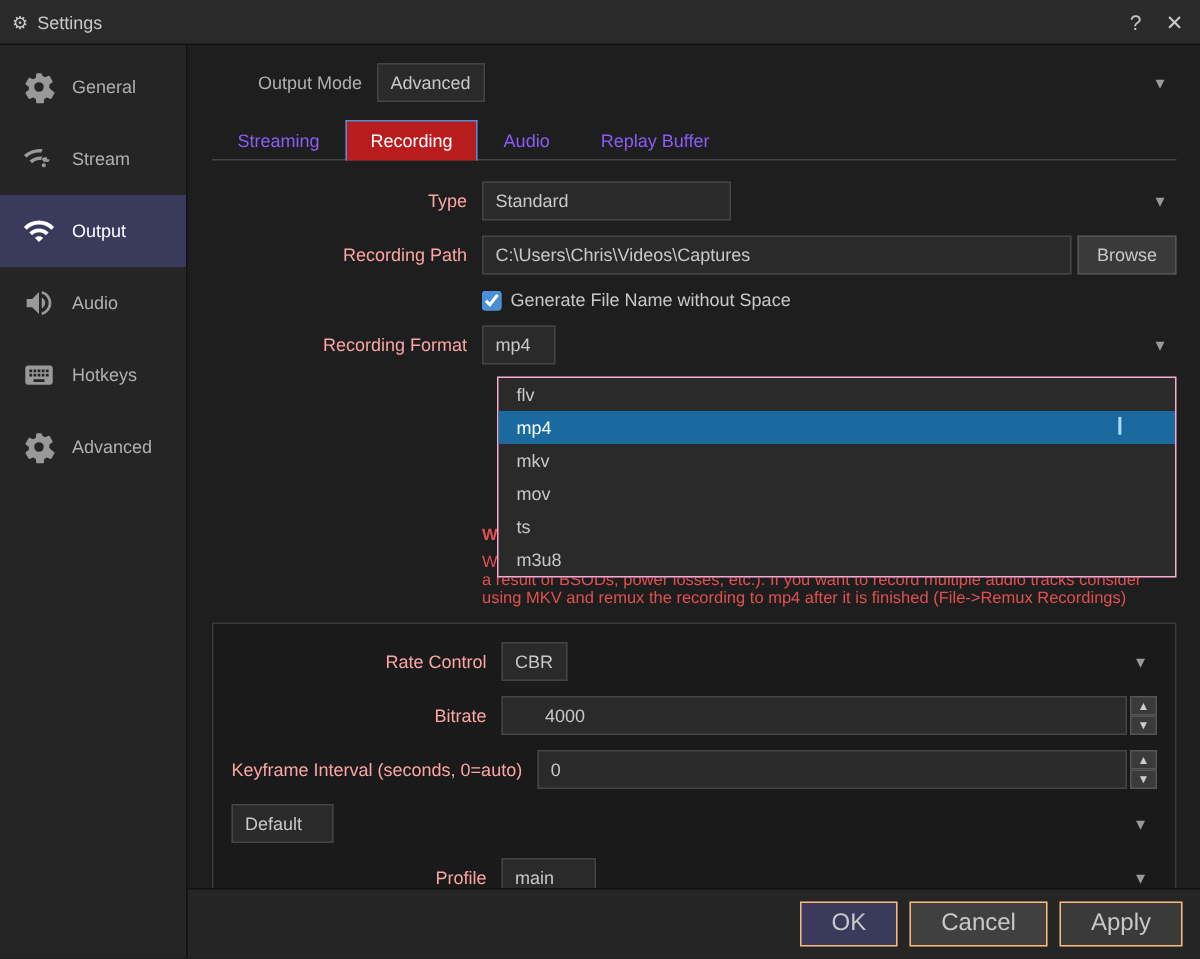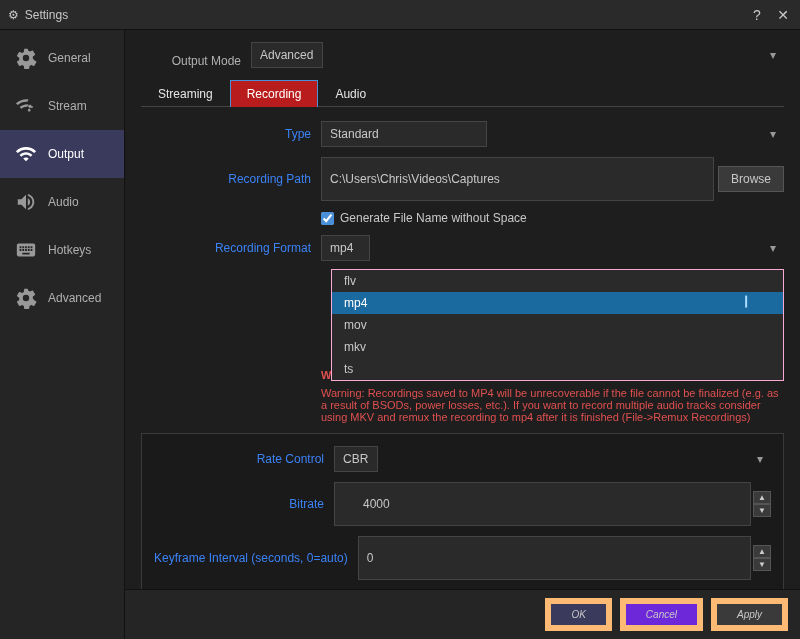--- a/index.html
+++ b/index.html
@@ -88,21 +88,21 @@
       flex: 1;
       background: #1e1e1e;
       padding: 12px 16px;
       overflow-y: auto;
       position: relative;
     }
 
     
     .output-mode-row {
       display: flex;
-      align-items: flex-end;
+      align-items: center;
       margin-bottom: 12px;
     }
     .output-mode-label {
       min-width: 100px;
       text-align: right;
       margin-right: 10px;
       color: #b0b0b0;
     }
     .select-wide {
       flex: 1;
@@ -132,21 +132,21 @@
 
     
     .tabs {
       display: flex;
       margin-bottom: 14px;
       border-bottom: 1px solid #444;
     }
     .tab {
       padding: 6px 16px;
       cursor: pointer;
-      color: #e5e5e5;
+      color: #8b5cf6;
       border: 1px solid transparent;
       border-bottom: none;
       margin-bottom: -1px;
       font-size: 12px;
     }
     .tab.active {
       background: #b91c1c;
       color: #ffffff;
       border-color: #4a90d9;
     }
@@ -154,33 +154,33 @@
     
     .form-row {
       display: flex;
       align-items: center;
       margin-bottom: 10px;
     }
     .form-label {
       min-width: 170px;
       text-align: right;
       margin-right: 10px;
-      color: #3b82f6;
+      color: #fca5a5;
       font-size: 12px;
     }
     .form-control {
       flex: 1;
     }
     .text-input {
       width: 100%;
       background: #2a2a2a;
       border: 1px solid #444;
       color: #c8c8c8;
       padding: 4px 8px;
-      height: 44px;
+      height: 26px;
       font-size: 12px;
     }
     .browse-btn {
       background: #3a3a3a;
       border: 1px solid #555;
       color: #c8c8c8;
       padding: 4px 12px;
       height: 26px;
       cursor: pointer;
       font-size: 12px;
@@ -241,31 +241,30 @@
       left: 0;
       background: #252525;
       border-top: 1px solid #111;
       display: flex;
       justify-content: flex-end;
       padding: 8px 12px;
       gap: 8px;
     }
     .bottom-btn {
       padding: 5px 20px;
-      font-size: 10px;
-      cursor: pointer;
-      border: 6px solid #fdba74;
-      color: #c8c8c8;
-      font-style: italic;
+      font-size: 16px;
+      cursor: pointer;
+      border: 1px solid #fdba74;
+      color: #c8c8c8;
     }
     .btn-ok {
       background: #3a3a5c;
     }
     .btn-cancel {
-      background: #6d28d9;
+      background: #404040;
     }
     .btn-apply {
       background: #3a3a3a;
     }
 
     
     ::-webkit-scrollbar { width: 8px; }
     ::-webkit-scrollbar-track { background: #1a1a1a; }
     ::-webkit-scrollbar-thumb { background: #444; }
   </style>
@@ -350,20 +349,23 @@
 
     <div class="tabs">
       <div class="tab">
         <span>Streaming</span>
       </div>
       <div class="tab active">
         <span>Recording</span>
       </div>
       <div class="tab">
         <span>Audio</span>
+      </div>
+      <div class="tab">
+        <span>Replay Buffer</span>
       </div>
     </div>
 
     <div class="form-row">
       <span class="form-label">Type</span>
       <div class="form-control select-wrapper">
         <select class="select-wide">
           <option>Standard</option>
           <option>Custom FFmpeg Recording</option>
         </select>
@@ -397,23 +399,24 @@
       </div>
     </div>
 
     <div style="position:relative; z-index:200; margin-bottom: 0;">
       <div style="position:absolute; top:-2px; left:178px; right:0; background:#2a2a2a; border:1px solid #f9a8d4; z-index:300;margin-left:12px;">
         <div class="dropdown-item"><span>flv</span></div>
         <div class="dropdown-item selected" style="background:#1a6aa0; color:#fff; position:relative;">
           <span>mp4</span>
           <span style="position:absolute; right: 30px; top:4px; font-size:10px; color:#adf;">▎</span>
         </div>
+        <div class="dropdown-item"><span>mkv</span></div>
         <div class="dropdown-item"><span>mov</span></div>
-        <div class="dropdown-item"><span>mkv</span></div>
         <div class="dropdown-item"><span>ts</span></div>
+        <div class="dropdown-item"><span>m3u8</span></div>
       </div>
     </div>
 
     <div style="height:98px;"></div>
 
     <div class="warning-red">Warning: Certain formats (such as FLV) do not support multiple tracks per recording</div>
 
     <div class="warning-text">Warning: Recordings saved to MP4 will be unrecoverable if the file cannot be finalized (e.g. as a result of BSODs, power losses, etc.). If you want to record multiple audio tracks consider using MKV and remux the recording to mp4 after it is finished (File-&gt;Remux Recordings)</div>
 
     <div class="section-box">

